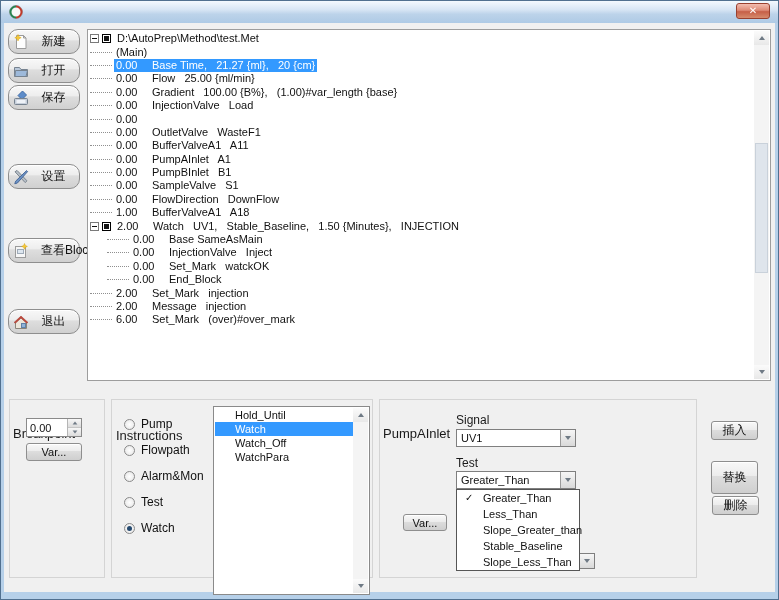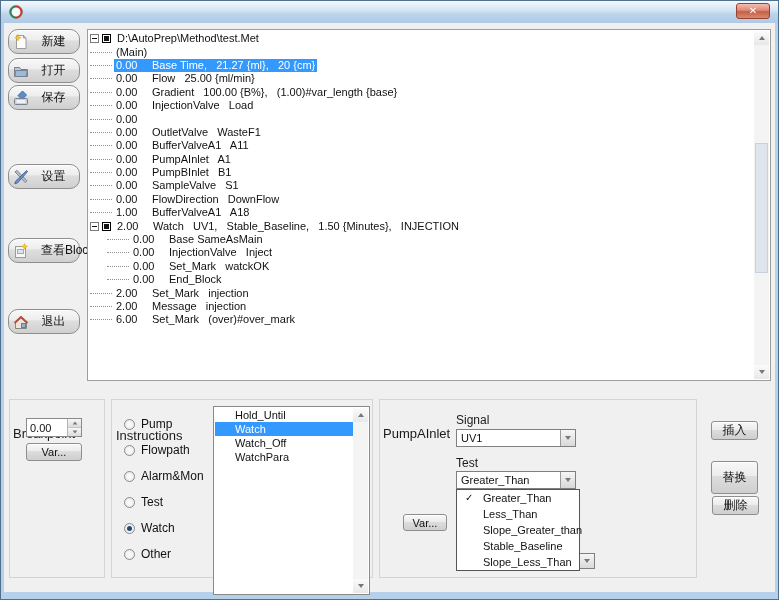--- a/index.html
+++ b/index.html
@@ -360,24 +360,20 @@
           <span>Alarm&amp;Mon</span>
         </div>
         <div class="radio-row">
           <span class="radio"></span>
           <span>Test</span>
         </div>
         <div class="radio-row">
           <span class="radio on"></span>
           <span>Watch</span>
         </div>
-        <div class="radio-row">
-          <span class="radio"></span>
-          <span>Other</span>
-        </div>
       </div>
     <div class="listbox">
       <div class="lb-items" id="listbox-items">
           <div class="lb-item">Hold_Until</div>
           <div class="lb-item sel">Watch</div>
           <div class="lb-item">Watch_Off</div>
           <div class="lb-item">WatchPara</div>
         </div>
       <div class="vscroll">
         <div class="sb-btn sb-up">

